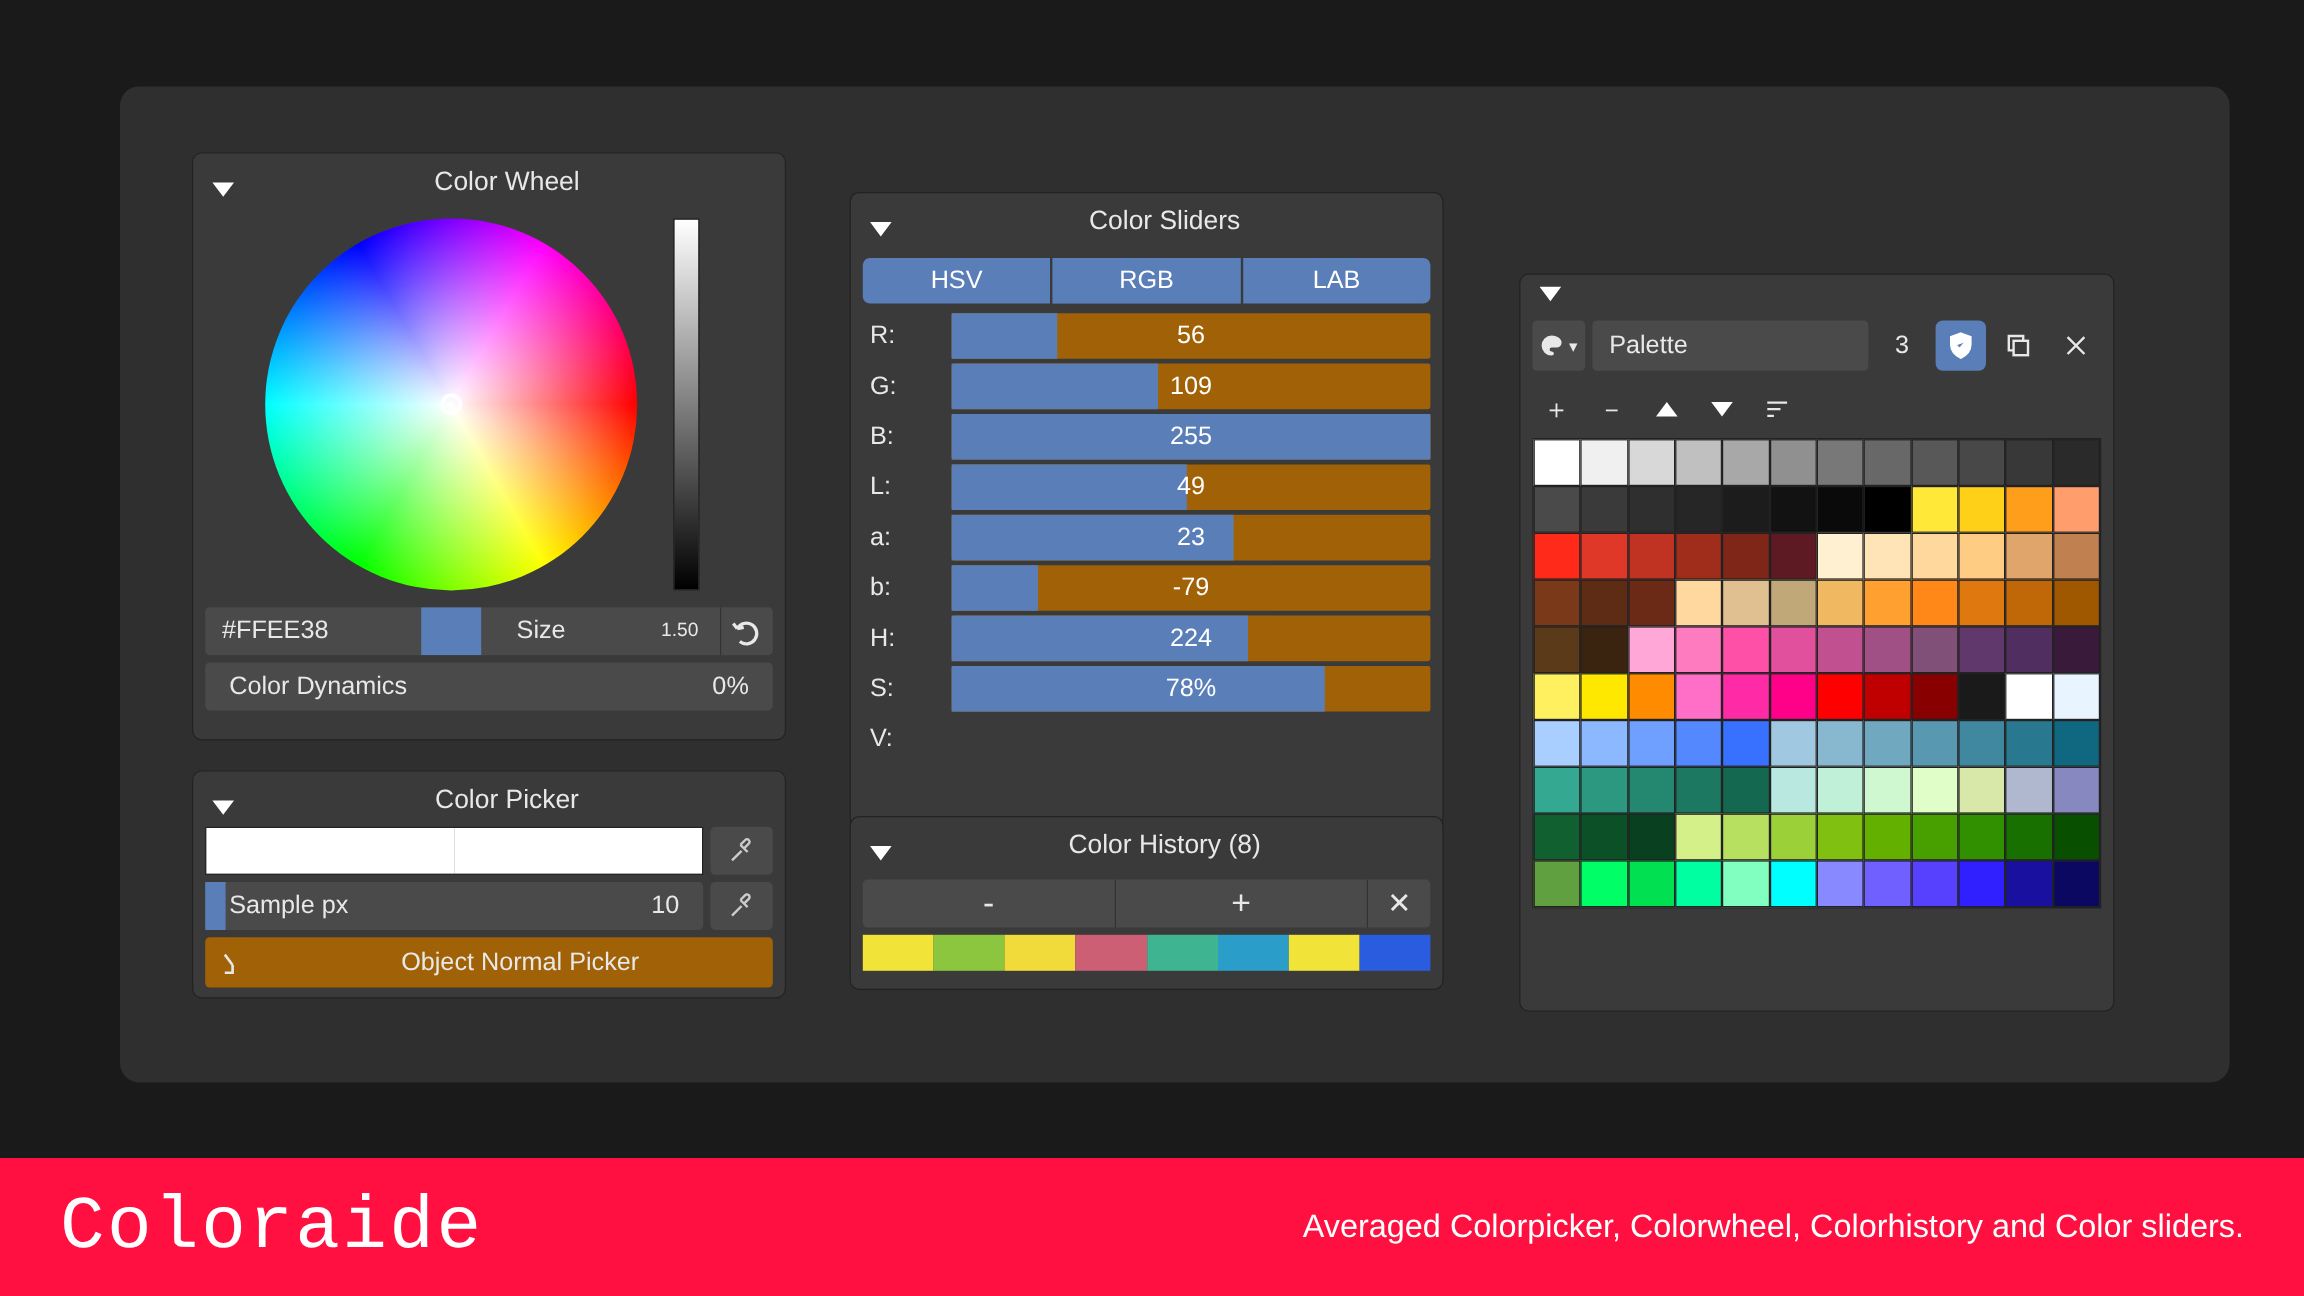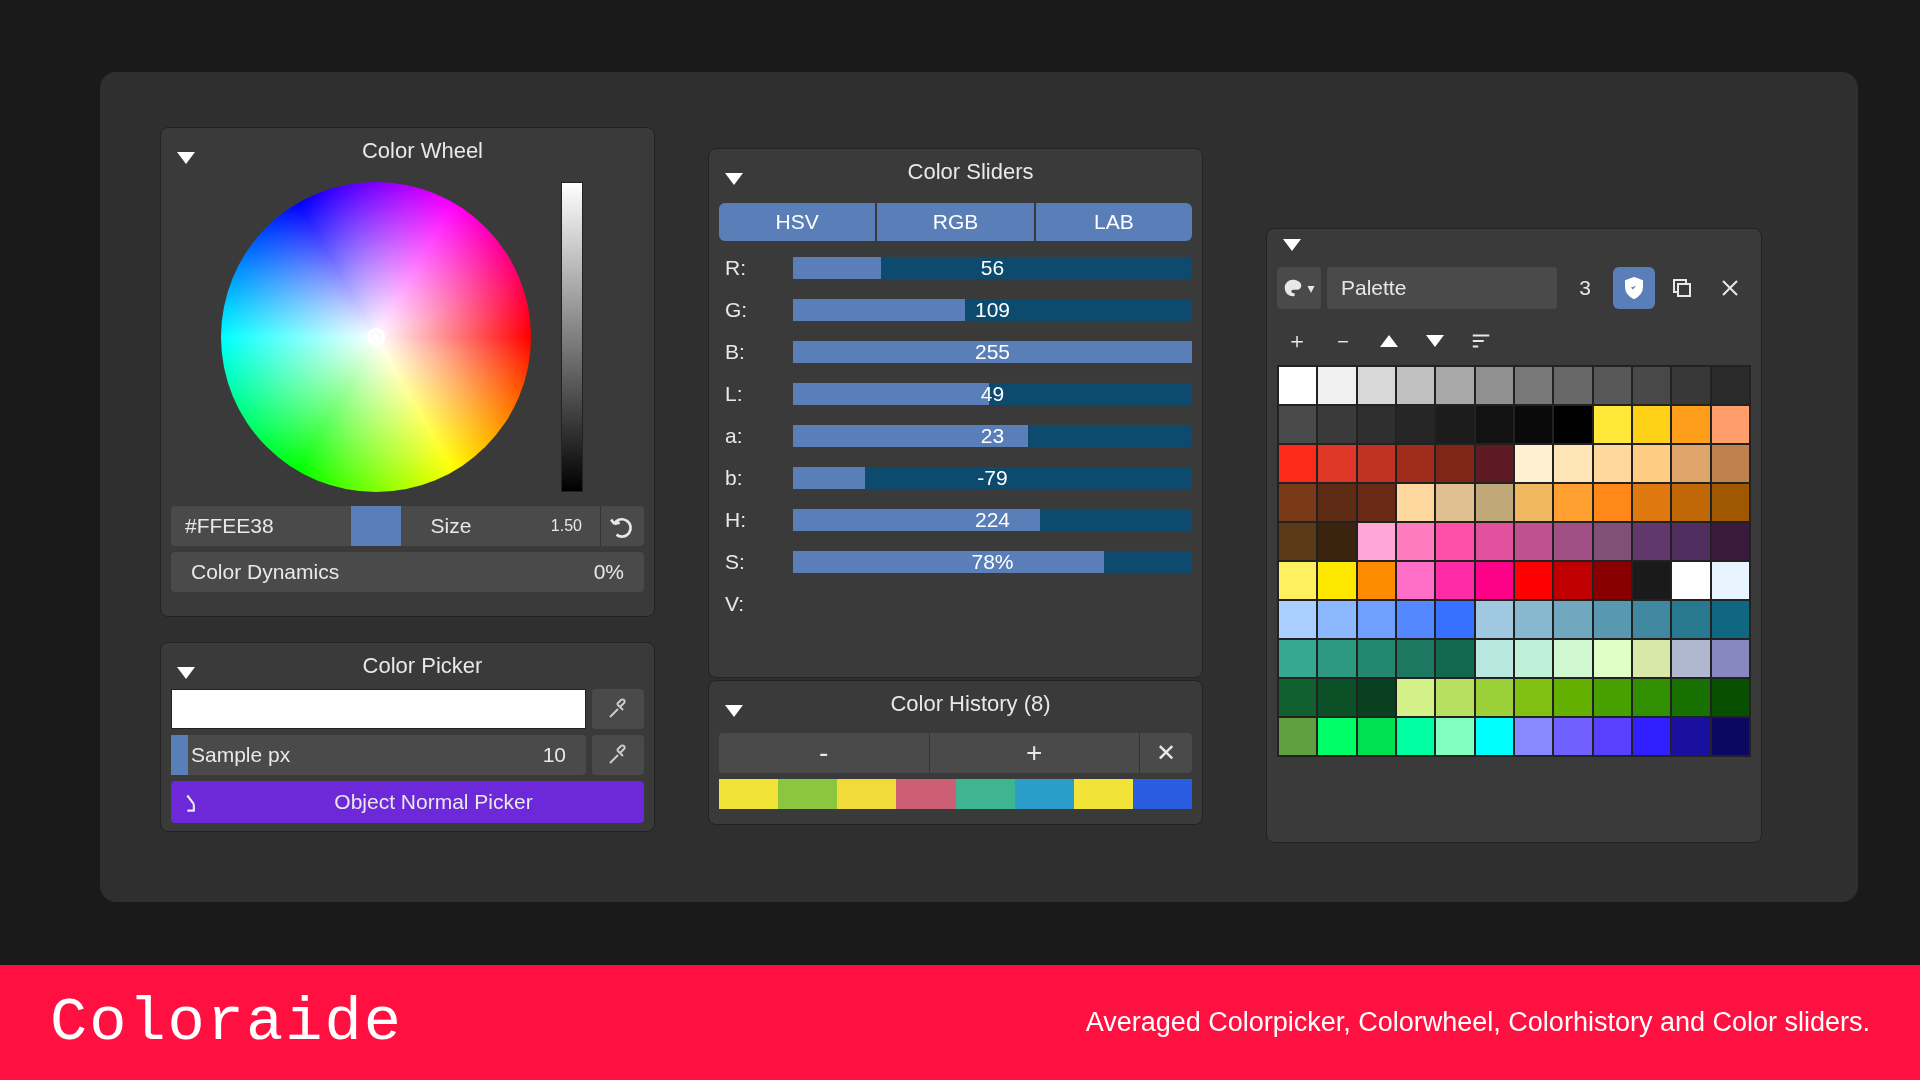--- a/index.html
+++ b/index.html
@@ -122,42 +122,42 @@
 }
 .eyedrop-btn svg { width:24px; height:24px; stroke:#ccc; fill:none; stroke-width:2;}
 .sample-row {
   flex:1; height:40px; background:#4a4a4a; border-radius:4px; position:relative;
   display:flex; align-items:center; padding: 0 20px; font-size:21px;
 }
 .sample-fill { position:absolute; left:0; top:0; bottom:0; width:4%; background:#5a7eb8;}
 .sample-row .lab { position:relative; z-index:1; }
 .sample-row .val { position:relative; z-index:1; margin-left:auto;}
 .normal-row {
-  display:flex; margin: 0 10px 10px 10px; background:#6d28d9; border-radius:4px;
+  display:flex; margin: 0 10px 10px 10px; background:#a16207; border-radius:4px;
   align-items:center; height:42px; padding-left:12px; font-size:21px;
 }
 .normal-icon { width:26px; height:26px; margin-right:14px;}
 .normal-icon svg { stroke:#e8e8e8; fill:none; stroke-width:2;}
 .normal-row span { flex:1; text-align:center;}
 
 
-#color-sliders-panel { left: 608px; top: 76px; width: 495px; height: 530px;}
+#color-sliders-panel { left: 608px; top: 88px; width: 495px; height: 530px;}
 .tabs { display:flex; margin:8px 10px; gap:2px;}
 .tab {
   flex:1; height:38px; background:#5a7eb8; display:flex;
   align-items:center; justify-content:center; font-size:21px; color:#fff;
 }
 .tab:first-child { border-radius: 6px 0 0 6px;}
 .tab:last-child { border-radius: 0 6px 6px 0;}
 .slider-row {
   display:flex; align-items:center; margin: 4px 10px; height:38px; font-size:21px;
 }
 .slider-label { width:74px; padding-left:6px;}
 .slider-track {
-  flex:1; height:22px; background:#0c4a6e; position:relative; border-radius:2px;
+  flex:1; height:38px; background:#a16207; position:relative; border-radius:2px;
 }
 .slider-fill { position:absolute; left:0; top:0; bottom:0; background:#5a7eb8;}
 .slider-value {
   position:absolute; inset:0; display:flex; align-items:center; justify-content:center;
   color:#fff;
 }
 
 
 #color-history-panel { left: 608px; top: 608px; width: 495px; height: 145px;}
 .history-controls {

